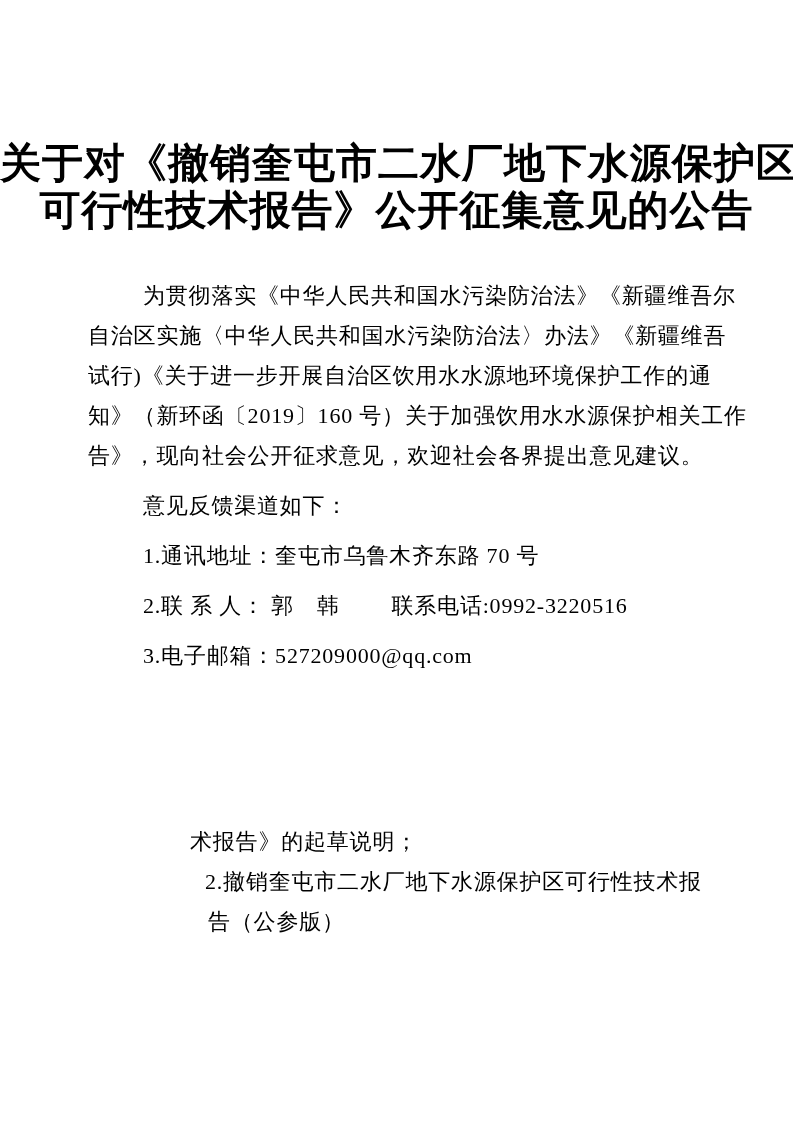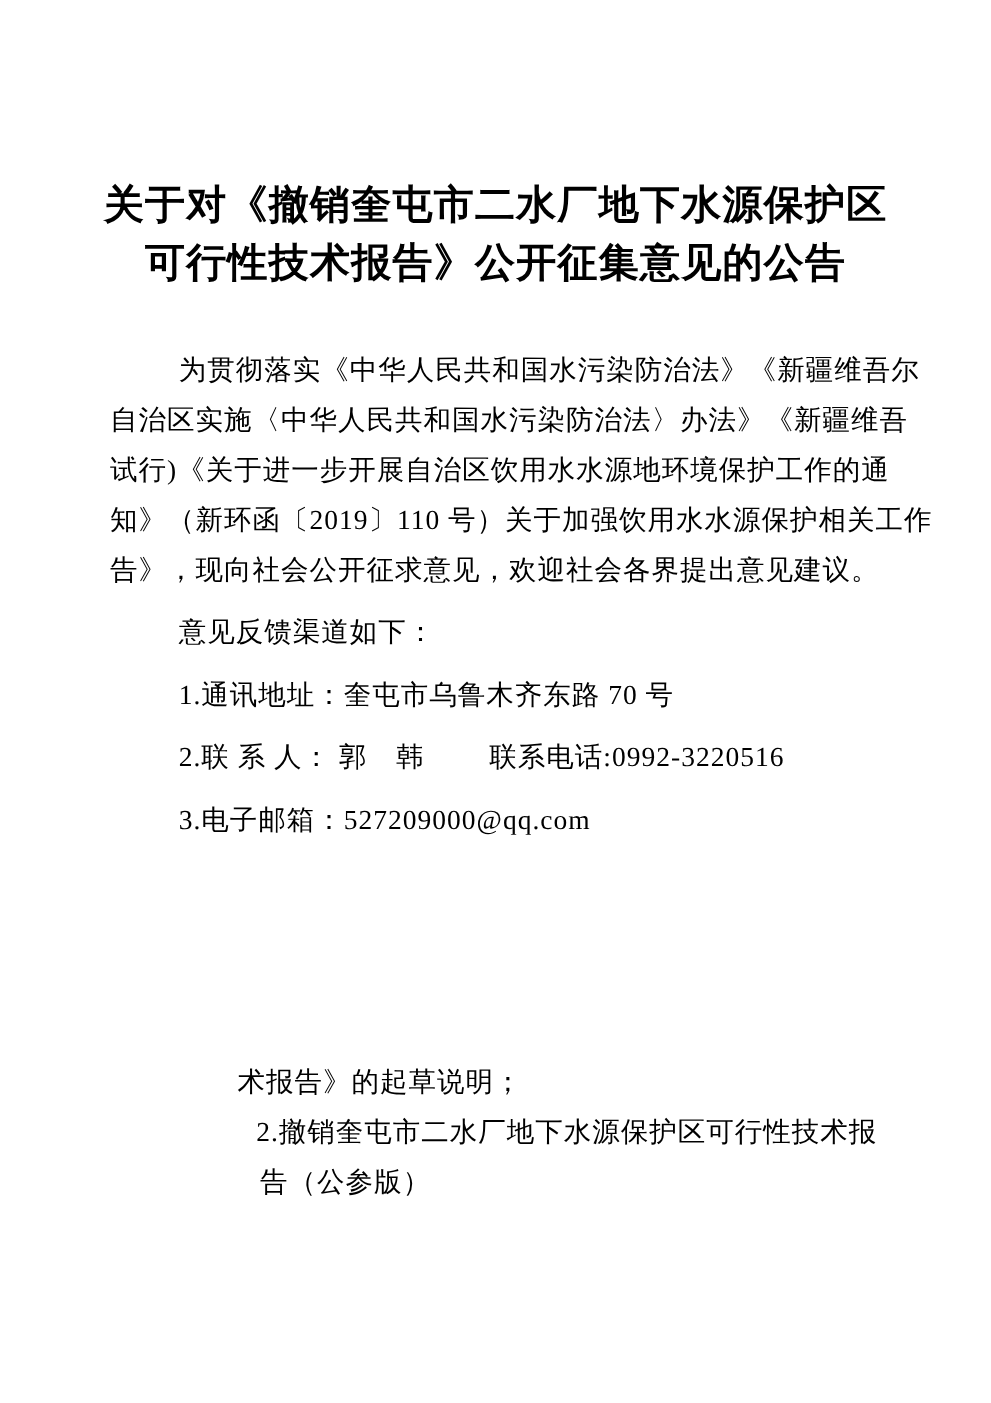--- a/index.html
+++ b/index.html
@@ -15,21 +15,21 @@
     color: #000000;
     font-family: "Liberation Serif", "DejaVu Serif", serif;
     overflow: hidden;
   }
   .doc-title {
     position: absolute;
     top: 140px;
     left: 0;
     width: 100%;
     text-align: center;
-    font-size: 32px;
+    font-size: 41px;
     line-height: 47px;
     font-weight: 700;
     letter-spacing: 1px;
     white-space: nowrap;
   }
   .body-block {
     position: absolute;
     top: 266px;
     left: 88px;
     width: 620px;
@@ -42,39 +42,39 @@
   }
   .line {
     font-size: 22px;
     line-height: 40px;
     height: 40px;
     letter-spacing: 0.8px;
     white-space: nowrap;
   }
   .ind-2 { padding-left: 55px; margin-top: 10px; }   
   .att-1 { padding-left: 50px; }   
-  .att-2 { padding-left: 102px; margin-top: 24px; }  
+  .att-2 { padding-left: 102px; }  
   .att-3 { padding-left: 117px; }  
   .att-4 { padding-left: 120px; }  
 </style>
 </head>
 <body>
 
 <div class="page">
 
   <div class="doc-title">
     <div>关于对《撤销奎屯市二水厂地下水源保护区</div>
     <div>可行性技术报告》公开征集意见的公告</div>
   </div>
 
   <div class="body-block">
     <div class="line ind-2">为贯彻落实《中华人民共和国水污染防治法》《新疆维吾尔</div>
     <div class="line">自治区实施〈中华人民共和国水污染防治法〉办法》《新疆维吾</div>
     <div class="line">试行)《关于进一步开展自治区饮用水水源地环境保护工作的通</div>
-    <div class="line">知》（新环函〔2019〕110 号）关于加强饮用水水源保护相关工作</div>
+    <div class="line">知》（新环函〔2019〕160 号）关于加强饮用水水源保护相关工作</div>
     <div class="line">告》，现向社会公开征求意见，欢迎社会各界提出意见建议。</div>
     <div class="line ind-2">意见反馈渠道如下：</div>
     <div class="line ind-2">1.通讯地址：奎屯市乌鲁木齐东路 70 号</div>
     <div class="line ind-2">2.联 系 人： 郭　韩　　 联系电话:0992-3220516</div>
     <div class="line ind-2">3.电子邮箱：527209000@qq.com</div>
   </div>
 
   <div class="att-block">
     <div class="line att-2">术报告》的起草说明；</div>
     <div class="line att-3">2.撤销奎屯市二水厂地下水源保护区可行性技术报</div>

